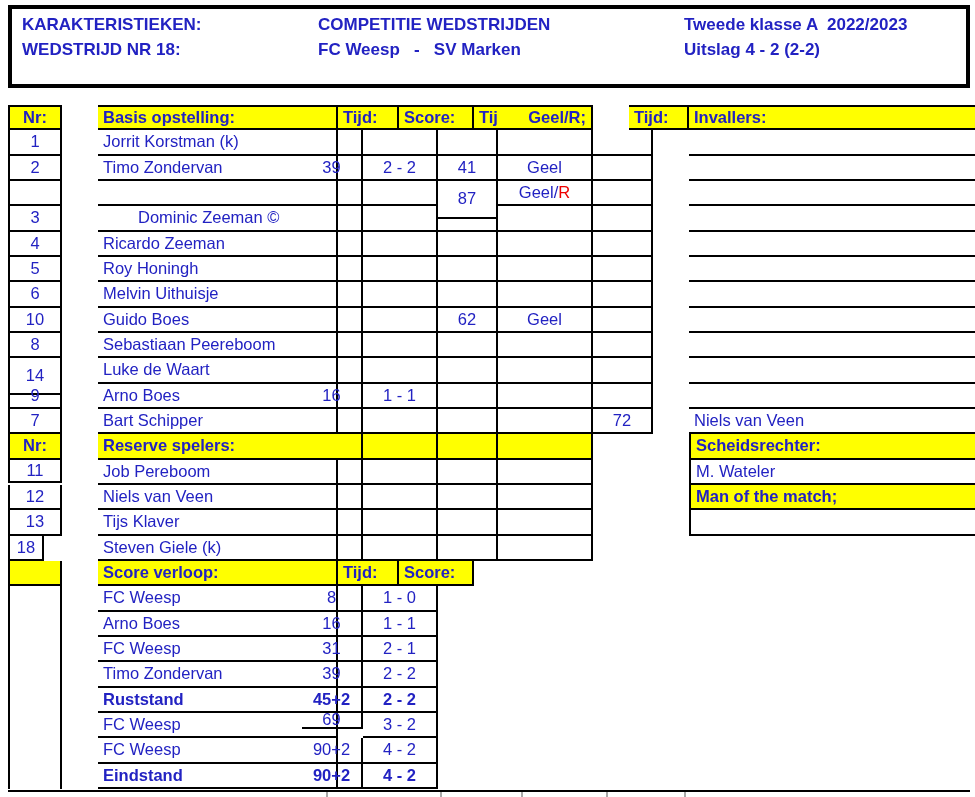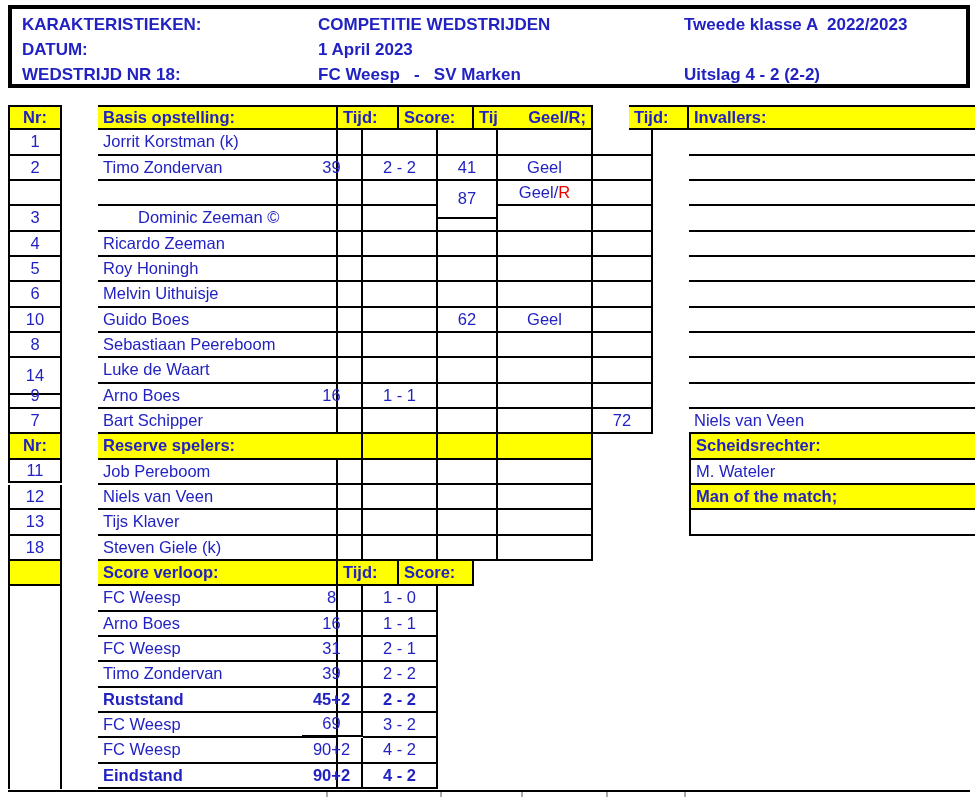--- a/index.html
+++ b/index.html
@@ -34,24 +34,20 @@
 </head>
 <body>
 
 <div id="page">
 
   <div class="hbox">
     <div class="hrow">
       <span class="hcell hl">KARAKTERISTIEKEN:</span>
       <span class="hcell hc">COMPETITIE WEDSTRIJDEN</span>
       <span class="hcell hr">Tweede klasse A  2022/2023</span>
-    </div>
-    <div class="hrow">
-      <span class="hcell hl">DATUM:</span>
-      <span class="hcell hc">1 April 2023</span>
     </div>
     <div class="hrow">
       <span class="hcell hl">WEDSTRIJD NR 18:</span>
       <span class="hcell hc">FC Weesp   -   SV Marken</span>
       <span class="hcell hr">Uitslag 4 - 2 (2-2)</span>
     </div>
   </div>
 
   <div>
       <div class="cell center bold bg bl bt" style="left: 8px; top: 105px; width: 54px; height: 25.333px;">Nr:</div>
@@ -179,21 +175,21 @@
       <div class="cell center" style="left: 438px; top: 484.995px; width: 60px; height: 25.333px;"></div>
       <div class="cell center" style="left: 498px; top: 484.995px; width: 95px; height: 25.333px;"></div>
       <div class="cell left bold bg bl" style="left: 653px; top: 484.995px; width: 317px; height: 25.333px;">Man of the match;</div>
       <div class="cell center bl" style="left: 8px; top: 510.328px; width: 54px; height: 25.333px;">13</div>
       <div class="cell left" style="left: 62px; top: 510.328px; width: 240px; height: 25.333px;">Tijs Klaver</div>
       <div class="cell center" style="left: 302px; top: 510.328px; width: 61px; height: 25.333px;"></div>
       <div class="cell center" style="left: 363px; top: 510.328px; width: 75px; height: 25.333px;"></div>
       <div class="cell center" style="left: 438px; top: 510.328px; width: 60px; height: 25.333px;"></div>
       <div class="cell center" style="left: 498px; top: 510.328px; width: 95px; height: 25.333px;"></div>
       <div class="cell left bl" style="left: 653px; top: 510.328px; width: 317px; height: 25.333px;"></div>
-      <div class="cell center bl" style="left: 8px; top: 535.661px; width: 54px; height: 25.333px;">18</div>
+      <div class="cell center bl" style="left: 8px; top: 535.661px; width: 36px; height: 25.333px;">18</div>
       <div class="cell left" style="left: 62px; top: 535.661px; width: 240px; height: 25.333px;">Steven Giele (k)</div>
       <div class="cell center" style="left: 302px; top: 535.661px; width: 61px; height: 25.333px;"></div>
       <div class="cell center" style="left: 363px; top: 535.661px; width: 75px; height: 25.333px;"></div>
       <div class="cell center" style="left: 438px; top: 535.661px; width: 60px; height: 25.333px;"></div>
       <div class="cell center" style="left: 498px; top: 535.661px; width: 95px; height: 25.333px;"></div>
       <div class="cell center bg bl" style="left: 8px; top: 560.994px; width: 54px; height: 25.333px;"></div>
       <div class="cell left bold bg" style="left: 62px; top: 560.994px; width: 240px; height: 25.333px;">Score verloop:</div>
       <div class="cell left bold bg" style="left: 302px; top: 560.994px; width: 61px; height: 25.333px;">Tijd:</div>
       <div class="cell left bold bg" style="left: 363px; top: 560.994px; width: 75px; height: 25.333px;">Score:</div>
       <div class="cell center noh bl" style="left: 8px; top: 586.327px; width: 54px; height: 25.333px;"></div>
@@ -211,21 +207,21 @@
       <div class="cell center noh bl" style="left: 8px; top: 662.326px; width: 54px; height: 25.333px;"></div>
       <div class="cell left" style="left: 62px; top: 662.326px; width: 240px; height: 25.333px;">Timo Zondervan</div>
       <div class="cell center" style="left: 302px; top: 662.326px; width: 61px; height: 25.333px;">39</div>
       <div class="cell center" style="left: 363px; top: 662.326px; width: 75px; height: 25.333px;">2 - 2</div>
       <div class="cell center noh bl" style="left: 8px; top: 687.659px; width: 54px; height: 25.333px;"></div>
       <div class="cell left bold" style="left: 62px; top: 687.659px; width: 240px; height: 25.333px;">Ruststand</div>
       <div class="cell center bold" style="left: 302px; top: 687.659px; width: 61px; height: 25.333px;">45+2</div>
       <div class="cell center bold" style="left: 363px; top: 687.659px; width: 75px; height: 25.333px;">2 - 2</div>
       <div class="cell center noh bl" style="left: 8px; top: 712.992px; width: 54px; height: 25.333px;"></div>
       <div class="cell left" style="left: 62px; top: 712.992px; width: 240px; height: 25.333px;">FC Weesp</div>
-      <div class="cell center" style="left: 302px; top: 712.992px; width: 61px; height: 24px;">69</div>
+      <div class="cell center" style="left: 302px; top: 712.992px; width: 61px; height: 16px;">69</div>
       <div class="cell center" style="left: 363px; top: 712.992px; width: 75px; height: 25.333px;">3 - 2</div>
       <div class="cell center noh bl" style="left: 8px; top: 738.325px; width: 54px; height: 25.333px;"></div>
       <div class="cell left" style="left: 62px; top: 738.325px; width: 240px; height: 25.333px;">FC Weesp</div>
       <div class="cell center" style="left: 302px; top: 738.325px; width: 61px; height: 25.333px;">90+2</div>
       <div class="cell center" style="left: 363px; top: 738.325px; width: 75px; height: 25.333px;">4 - 2</div>
       <div class="cell center noh bl" style="left: 8px; top: 763.658px; width: 54px; height: 25.333px;"></div>
       <div class="cell left bold" style="left: 62px; top: 763.658px; width: 240px; height: 25.333px;">Eindstand</div>
       <div class="cell center bold" style="left: 302px; top: 763.658px; width: 61px; height: 25.333px;">90+2</div>
       <div class="cell center bold" style="left: 363px; top: 763.658px; width: 75px; height: 25.333px;">4 - 2</div>
     </div>

